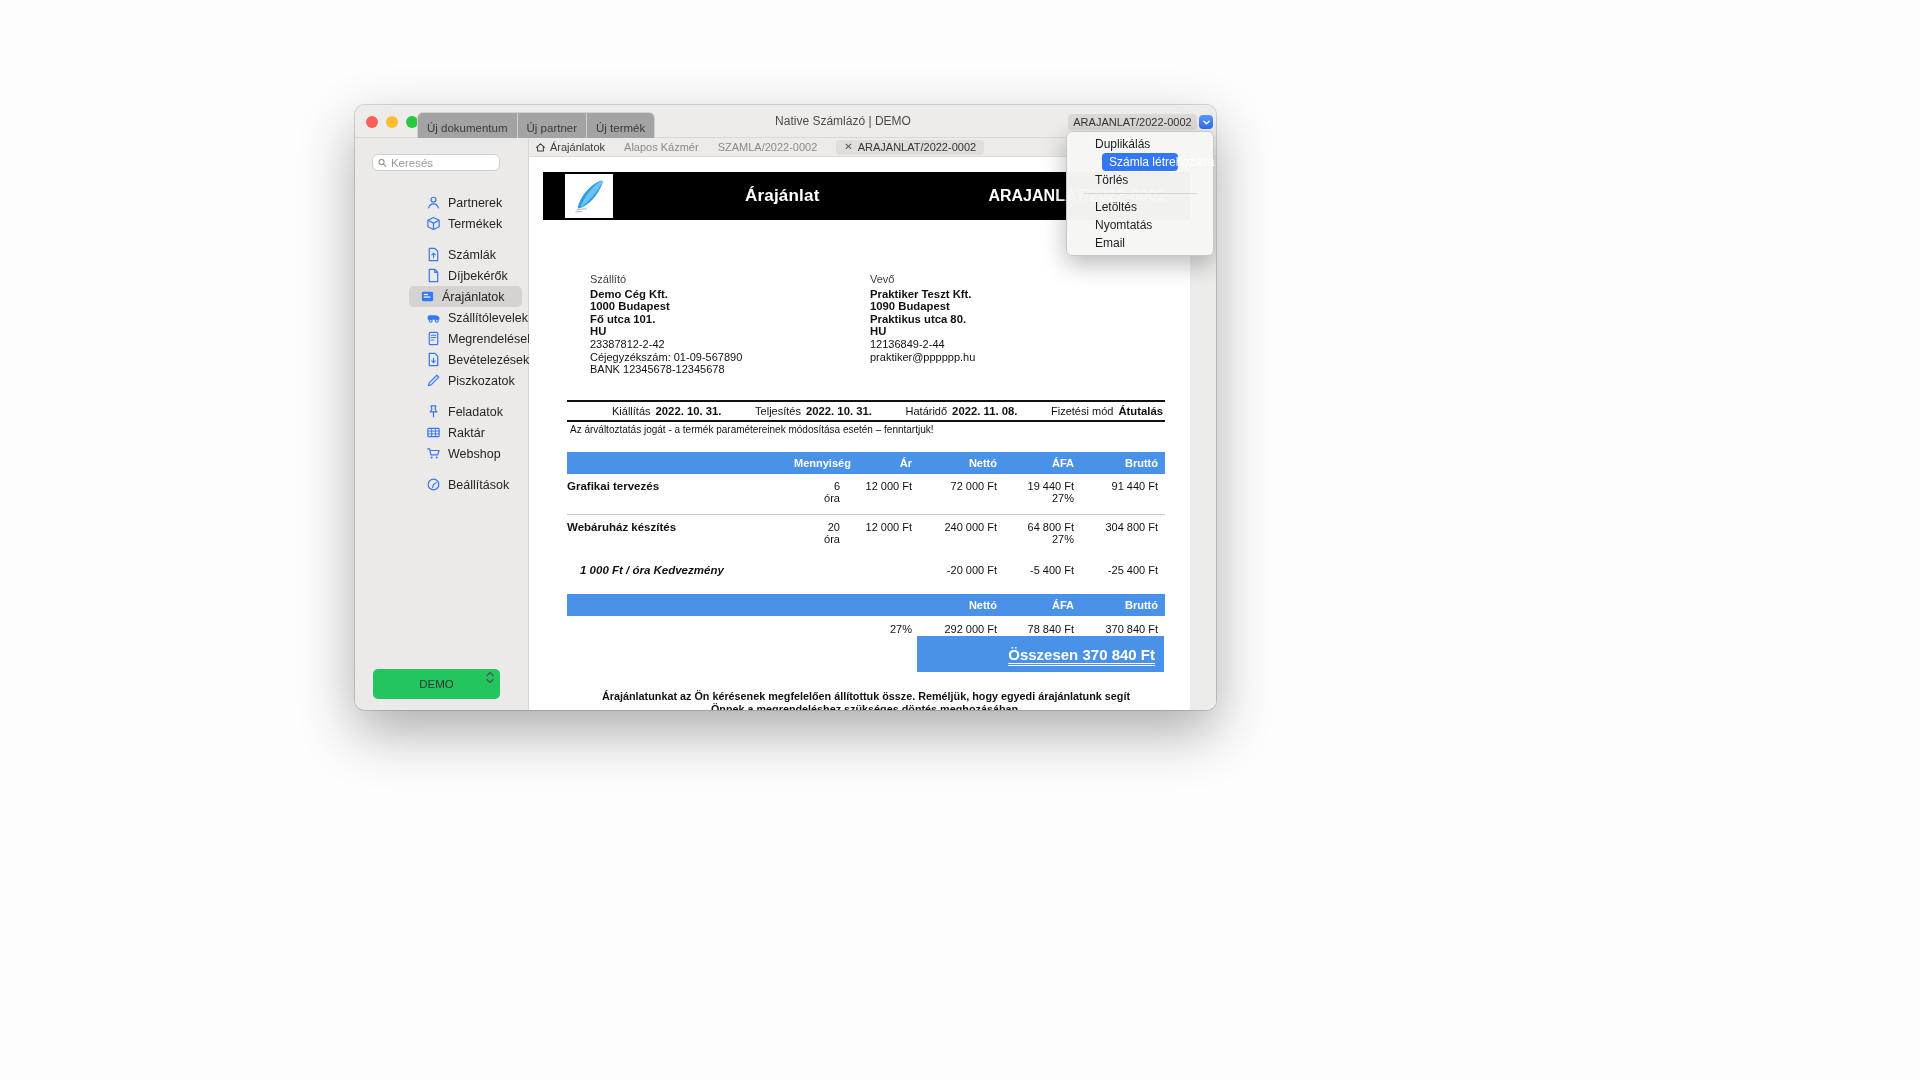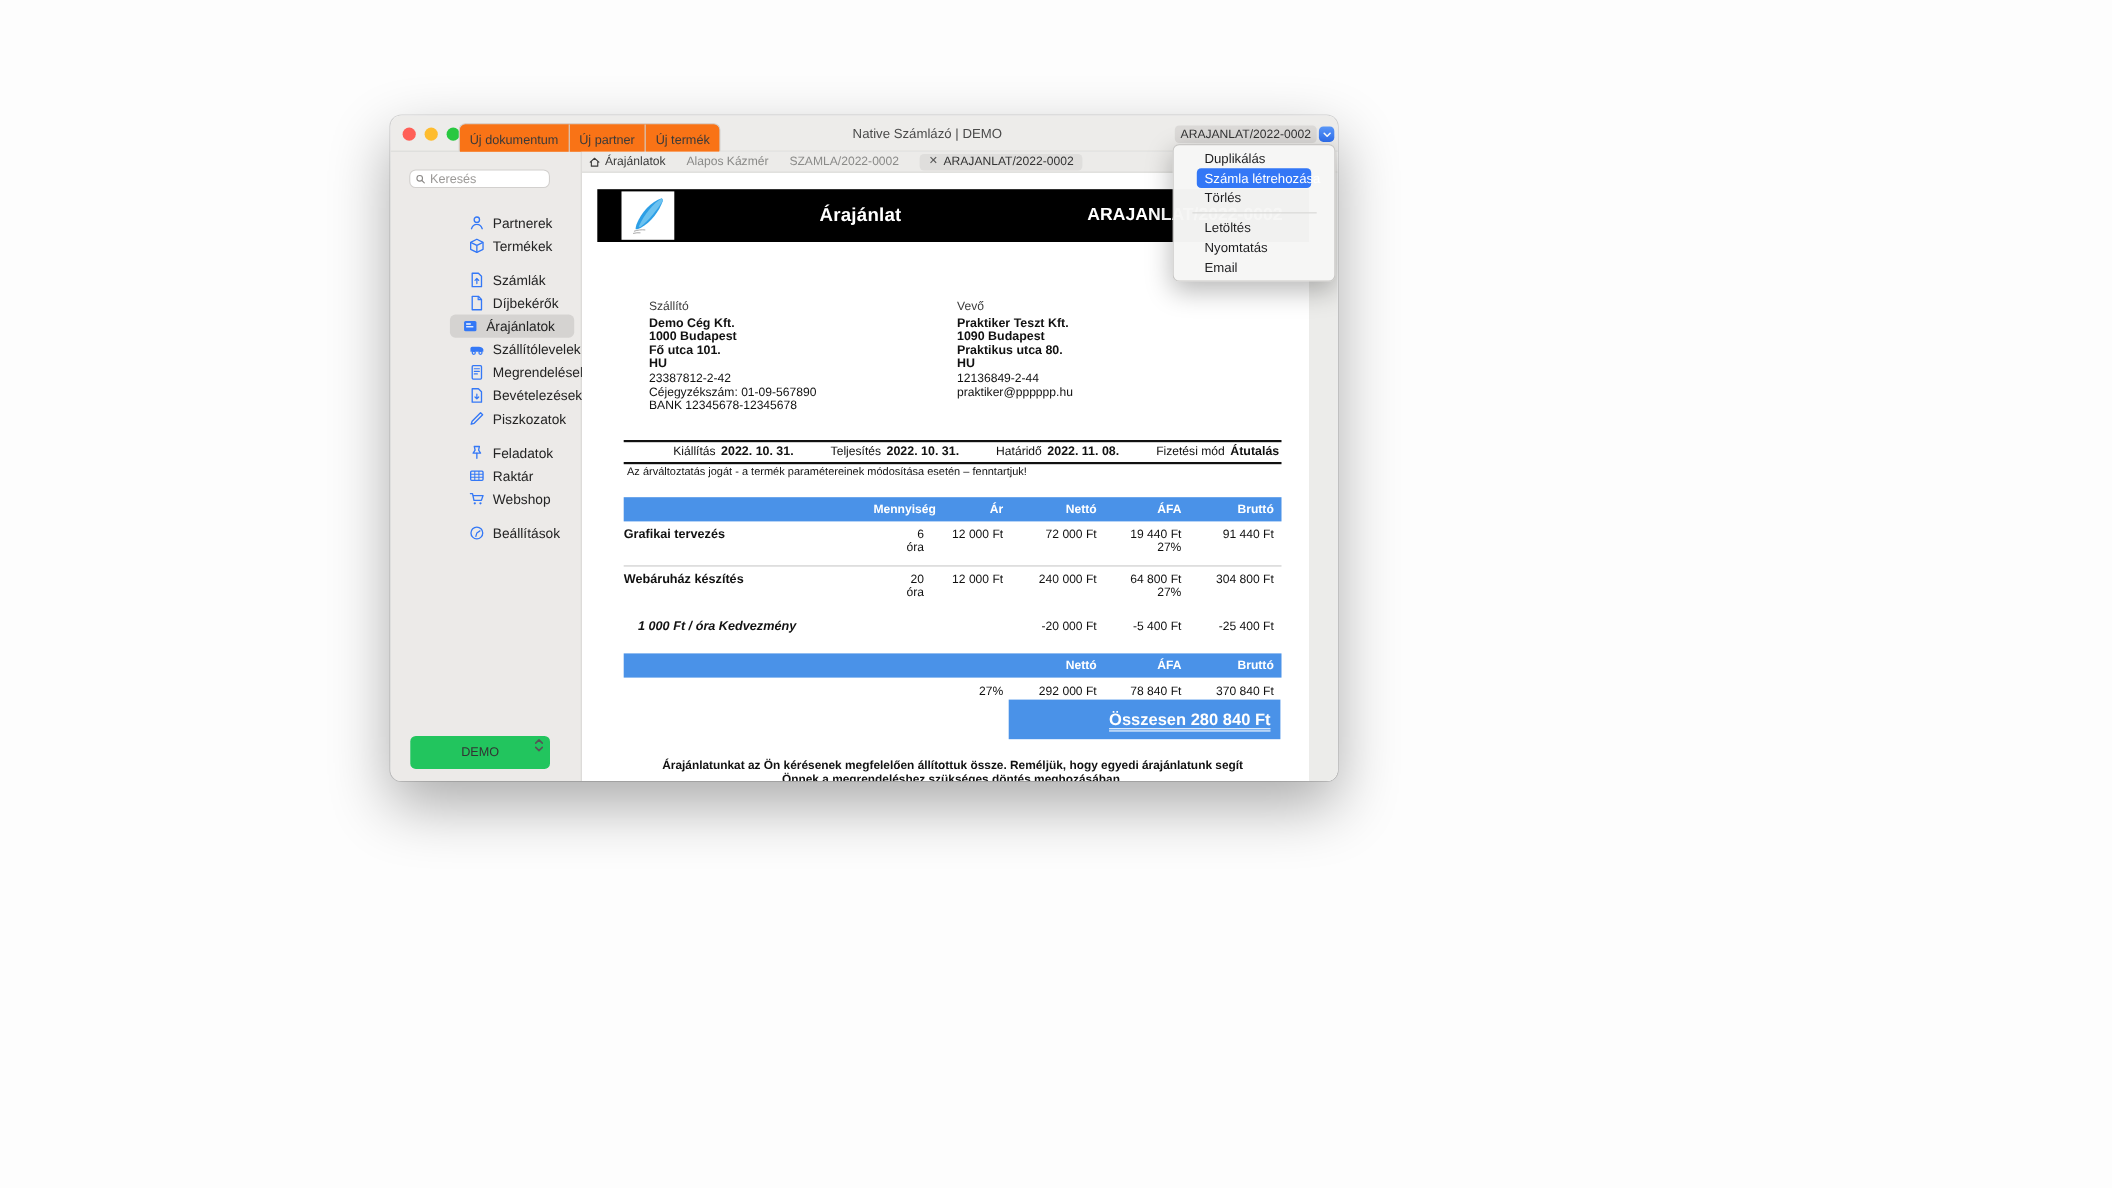--- a/index.html
+++ b/index.html
@@ -8,35 +8,35 @@
   .win { position:absolute; left:355px; top:105px; width:861px; height:605px;
          background:#fff; border-radius:10px; overflow:hidden;
          box-shadow:0 0 0 1px rgba(0,0,0,.14), 0 22px 55px rgba(0,0,0,.32); }
 
   
   .titlebar { position:absolute; left:0; top:0; right:0; height:33px; background:#EDECEA; border-bottom:1px solid #D9D7D5; }
   .lights { position:absolute; left:11px; top:11px; display:flex; gap:8px; }
   .light { width:12px; height:12px; border-radius:50%; }
   .light.red { background:#FF5F57; } .light.yellow { background:#FEBC2E; } .light.green { background:#28C840; }
   .seg { position:absolute; left:62px; top:7px; height:31px; display:flex; align-items:stretch;
-         border:1px solid #D3D1CF; border-radius:6px; background:#f97316; overflow:hidden; }
+         border:1px solid #D3D1CF; border-radius:6px; background:#a3a3a3; overflow:hidden; }
   .seg-btn { padding:0 9px; font-size:11.5px; color:#3A3A3A; display:flex; align-items:center; background:transparent; border:none; font-family:inherit; }
   .seg-btn + .seg-btn { border-left:1px solid #D3D1CF; }
   .title { position:absolute; left:488px; top:9px; transform:translateX(-50%); font-size:12px; color:#4A4A4A; white-space:nowrap; }
   .docpill { position:absolute; left:713px; top:9px; width:129px; height:16px; background:#DCDAD8; border-radius:4px;
              font-size:11px; color:#333; text-align:center; line-height:16px; }
   .chevbtn { position:absolute; left:844px; top:10px; width:14px; height:14px; border-radius:4px;
              background:linear-gradient(#5A97F8,#2F6FEF); display:flex; align-items:center; justify-content:center; }
 
   
   .menu { position:absolute; left:711px; top:26px; width:148px; background:rgba(246,246,245,.98);
           border:1px solid #C9C8C6; border-radius:6px; padding:3px 16px; z-index:60;
           box-shadow:0 8px 24px rgba(0,0,0,.28); }
   .menu-item { height:18px; line-height:18px; font-size:12px; color:#1d1d1f; padding-left:12px; white-space:nowrap; }
-  .menu-item.hl { margin:0 5px; padding-left:7px; border-radius:4px; background:#3377F6; color:#fff; }
+  .menu-item.hl { margin:0 19px; padding-left:7px; border-radius:4px; background:#3377F6; color:#fff; }
   .menu-sep { height:1px; background:#D8D7D5; margin:4px 0 4px 1px; }
 
   
   .sidebar { position:absolute; left:0; top:33px; bottom:0; width:174px; background:#ECEAE8; border-right:1px solid #D7D5D3; }
   .search { position:absolute; left:17px; top:16px; width:128px; height:17px; background:#fff; border:1px solid #D2D0CE;
             border-radius:6px; display:flex; align-items:center; padding:0 5px; gap:4px; }
   .search input { border:none; outline:none; background:transparent; width:100%; font-size:11.5px; color:#333; font-family:inherit; }
   .search input::placeholder { color:#9B9997; }
   .nav { position:absolute; left:0; right:0; top:54px; }
   .nav-group { margin-bottom:10px;padding-left:48px; }
@@ -414,20 +414,20 @@
           <div class="cell name"></div>
           <div class="cell"></div>
           <div class="cell">27%</div>
           <div class="cell">292 000 Ft</div>
           <div class="cell">78 840 Ft</div>
           <div class="cell">370 840 Ft</div>
         </div>
       </div>
 
       <div class="totalbox">
-        <span>Összesen 280 840 Ft</span>
+        <span>Összesen 370 840 Ft</span>
       </div>
 
       <div class="docfooter">Árajánlatunkat az Ön kérésenek megfelelően állítottuk össze. Reméljük, hogy egyedi árajánlatunk segít Önnek a megrendeléshez szükséges döntés meghozásában.</div>
 
     </div>
   </div>
 </div>
 
 </body></html>

